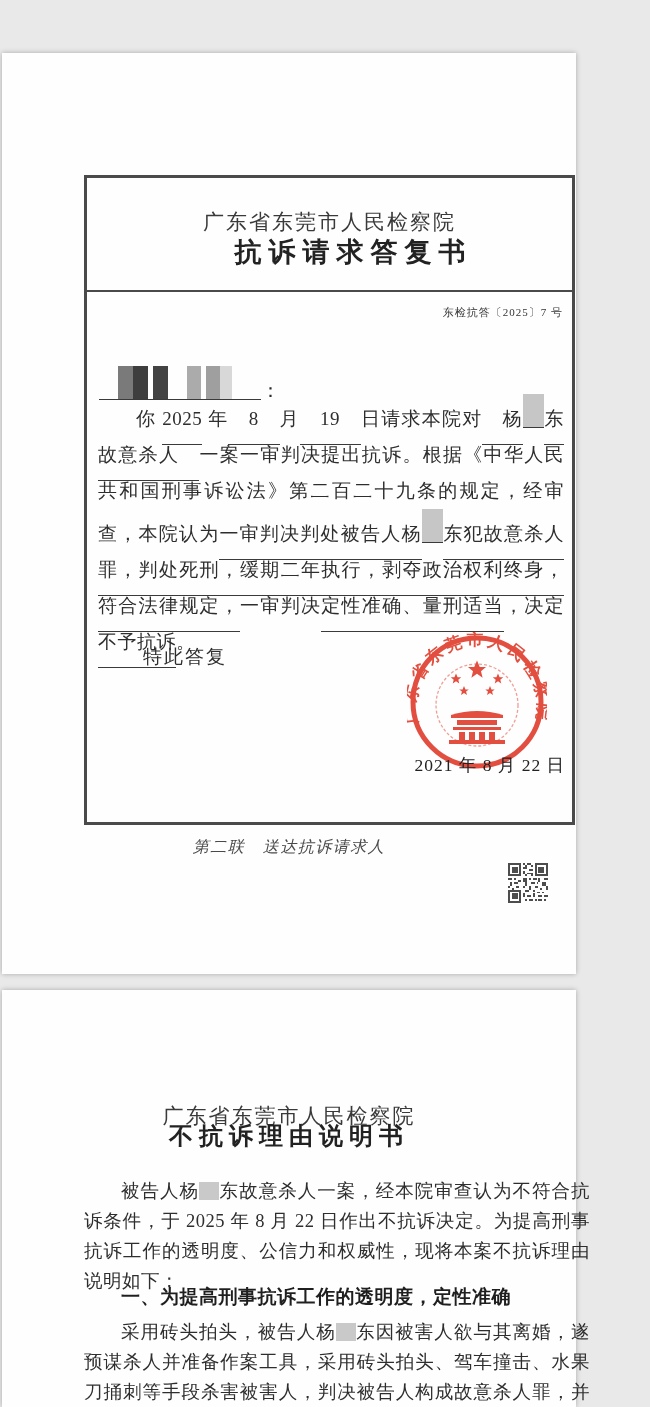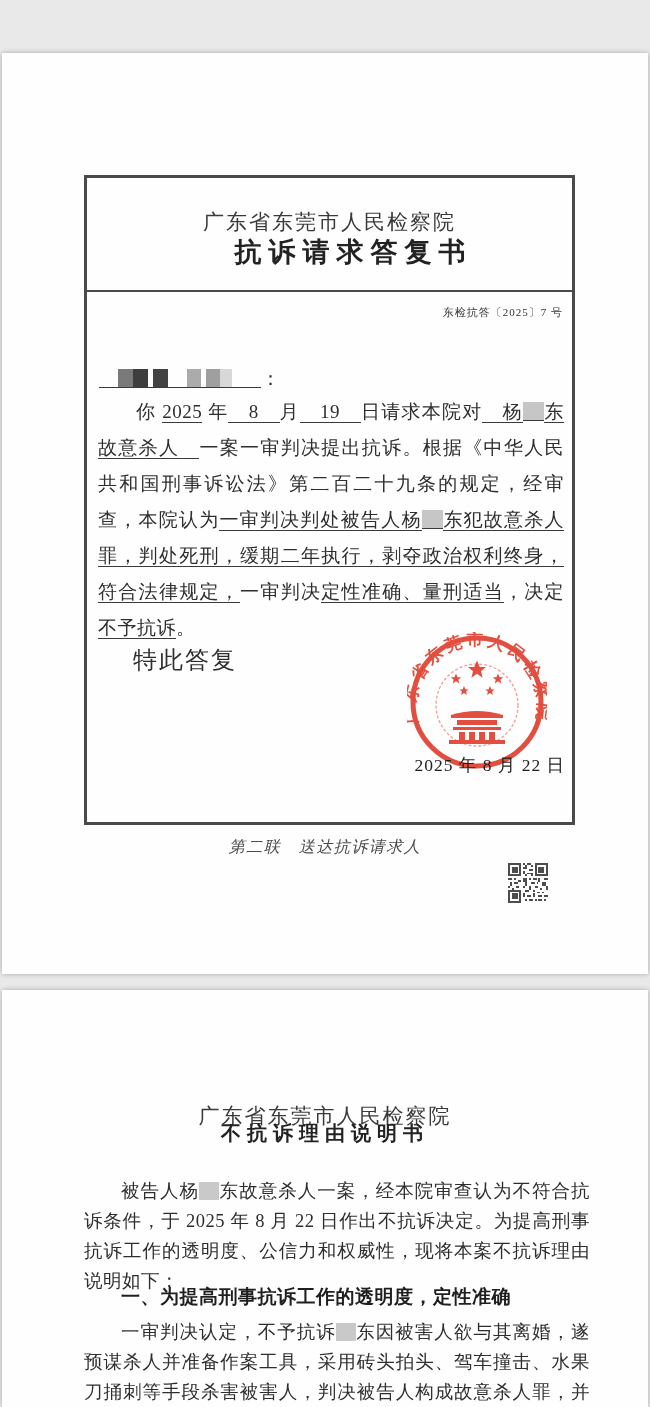--- a/index.html
+++ b/index.html
@@ -3,21 +3,21 @@
 <meta charset="utf-8">
 <style>
   html,body{margin:0;padding:0;}
   body{
     width:650px;height:1407px;position:relative;overflow:hidden;
     background:#e9e9e9;
     font-family:"Liberation Serif","DejaVu Serif",serif;
     color:#2b2b2b;
   }
   .page{
-    position:absolute;left:2px;width:646px;background:#fffefe;
+    position:absolute;left:2px;width:574px;background:#fffefe;
     box-shadow:0 0 5px rgba(0,0,0,.28);
   }
   #page1{top:53px;height:921px;}
   #page2{top:990px;height:417px;}
 
   
   .doc-box{
     position:absolute;left:82px;top:122px;width:491px;height:650px;
     box-sizing:border-box;border:3px solid #4a4a4a;
   }
@@ -36,41 +36,41 @@
     position:absolute;top:127px;right:9px;font-size:11px;letter-spacing:1px;color:#333;
   }
   .addressee{
     position:absolute;top:188px;left:12px;font-size:19px;white-space:nowrap;
   }
   .body-text{
     position:absolute;top:216px;left:11px;right:8px;
     font-size:19px;line-height:36px;letter-spacing:.5px;
     text-align:justify;text-indent:38px;color:#2e2e2e;
   }
-  .u{border-bottom:1.5px solid #3a3a3a;padding-bottom:0;}
+  .u{border-bottom:1.5px solid #3a3a3a;padding-bottom:15px;}
   .redact{display:inline-block;height:18px;vertical-align:-3px;}
   .spacer{display:inline-block;height:14px;vertical-align:-3px;}
   .closing{
-    position:absolute;top:466px;left:46px;font-size:24px;letter-spacing:2px;color:#2e2e2e;
+    position:absolute;top:466px;left:56px;font-size:19px;letter-spacing:2px;color:#2e2e2e;
   }
   .stamp{
     position:absolute;left:320px;top:454px;width:140px;height:140px;opacity:.92;
   }
   .stamp-date{
     position:absolute;top:575px;right:7px;font-size:17.5px;letter-spacing:1px;color:#222;
   }
   .footer-note{
     position:absolute;top:784px;left:0;right:0;text-align:center;
     font-size:16px;letter-spacing:1.5px;color:#4a4a4a;font-style:italic;
   }
   .qr{position:absolute;left:506px;top:810px;width:40px;height:40px;}
 
   
   #p2-org{top:112px;}
-  #p2-title{top:130px;font-size:20px;letter-spacing:6px;}
+  #p2-title{top:130px;font-size:24px;letter-spacing:6px;}
   .p2-para{
     position:absolute;left:82px;width:506px;
     font-size:18.5px;line-height:30px;letter-spacing:.5px;
     text-align:justify;text-indent:37px;color:#2e2e2e;
   }
   #p2-para1{top:186px;}
   .p2-heading{
     position:absolute;left:119px;top:292px;width:469px;
     font-size:19px;line-height:30px;font-weight:bold;color:#1f1f1f;letter-spacing:.5px;
     white-space:nowrap;
@@ -115,21 +115,21 @@
         <rect x="50" y="88" width="40" height="5"></rect>
         <rect x="46" y="95" width="48" height="3"></rect>
         <rect x="52" y="100" width="6" height="8"></rect>
         <rect x="62" y="100" width="6" height="8"></rect>
         <rect x="72" y="100" width="6" height="8"></rect>
         <rect x="82" y="100" width="6" height="8"></rect>
         <rect x="42" y="108" width="56" height="4"></rect>
       </g>
     </svg>
 
-    <div class="stamp-date">2025 年 8 月 22 日</div>
+    <div class="stamp-date">2021 年 8 月 22 日</div>
   </div>
 
   <div class="footer-note">第二联　送达抗诉请求人</div>
 
   <svg class="qr" viewBox="0 0 21 21" shape-rendering="crispEdges">
     <g fill="#4d4d4d">
       <rect x="0" y="0" width="7" height="7"></rect>
         <rect x="14" y="0" width="7" height="7"></rect>
       <rect x="0" y="14" width="7" height="7"></rect>
       <rect x="8" y="0" width="1" height="1"></rect>
@@ -195,14 +195,14 @@
 <div class="page" id="page2">
 
   <div class="org-line" id="p2-org">广东省东莞市人民检察院</div>
 
   <div class="doc-title" id="p2-title">不抗诉理由说明书</div>
 
   <div class="p2-para" id="p2-para1"><span>被告人杨</span><span class="redact" style="width: 20px; background: rgb(201, 201, 201);"></span><span>东故意杀人一案，经本院审查认为不符合抗诉条件，于 2025 年 8 月 22 日作出不抗诉决定。为提高刑事抗诉工作的透明度、公信力和权威性，现将本案不抗诉理由说明如下：</span></div>
 
   <div class="p2-heading">一、为提高刑事抗诉工作的透明度，定性准确</div>
 
-  <div class="p2-para" id="p2-para2"><span>一审判决认定，不予抗诉</span><span class="redact" style="width: 20px; background: rgb(201, 201, 201);"></span><span>东因被害人欲与其离婚，遂预谋杀人并准备作案工具，采用砖头拍头、驾车撞击、水果刀捅刺等手段杀害被害人，判决被告人构成故意杀人罪，并在判决书中阐</span></div>
+  <div class="p2-para" id="p2-para2"><span>采用砖头拍头，被告人杨</span><span class="redact" style="width: 20px; background: rgb(201, 201, 201);"></span><span>东因被害人欲与其离婚，遂预谋杀人并准备作案工具，采用砖头拍头、驾车撞击、水果刀捅刺等手段杀害被害人，判决被告人构成故意杀人罪，并在判决书中阐</span></div>
 </div>
 
 </body></html>

